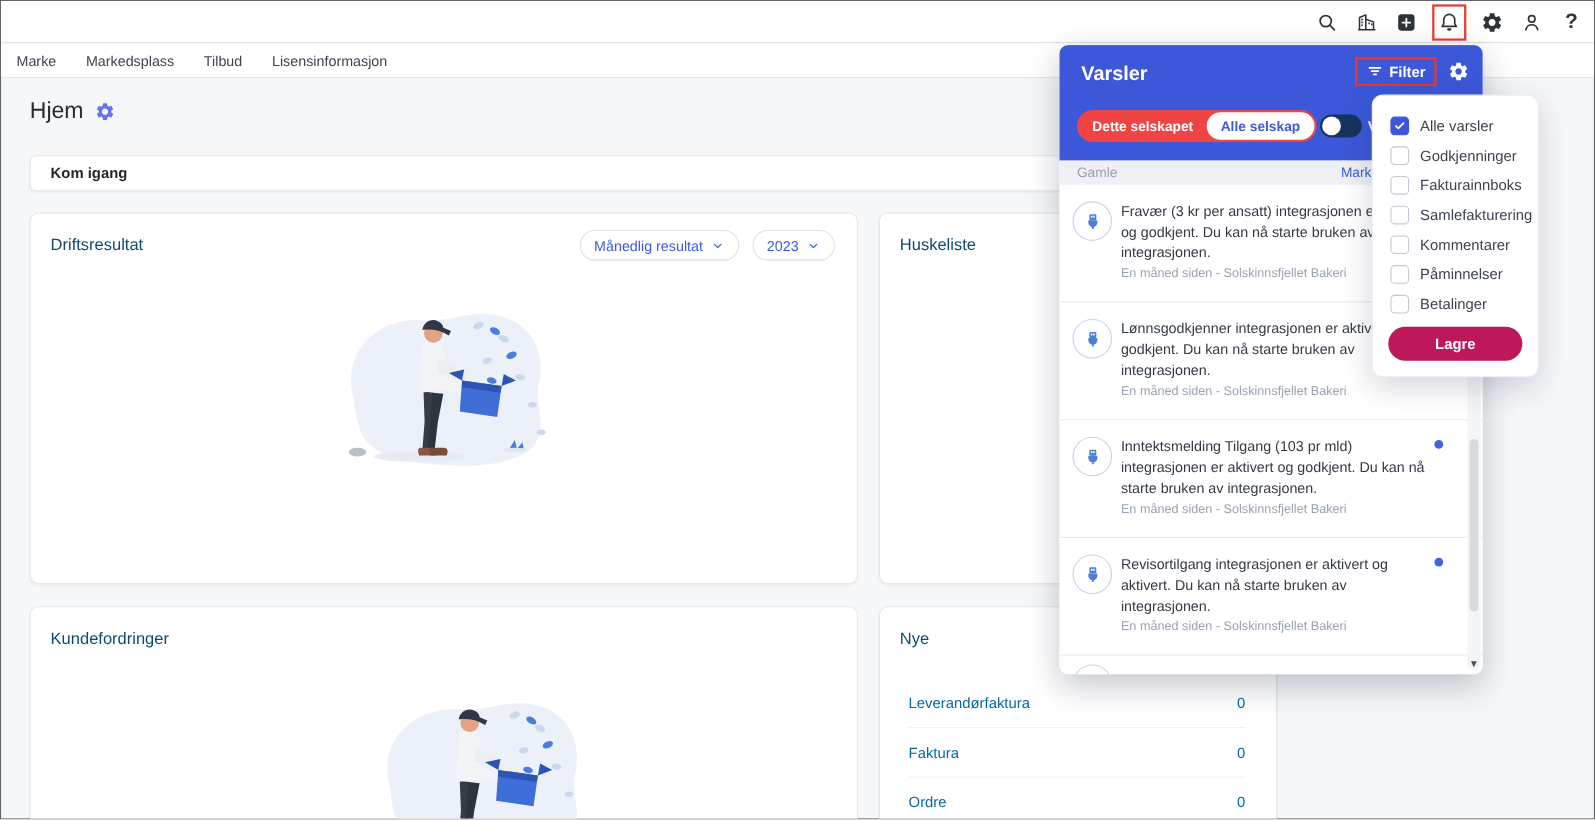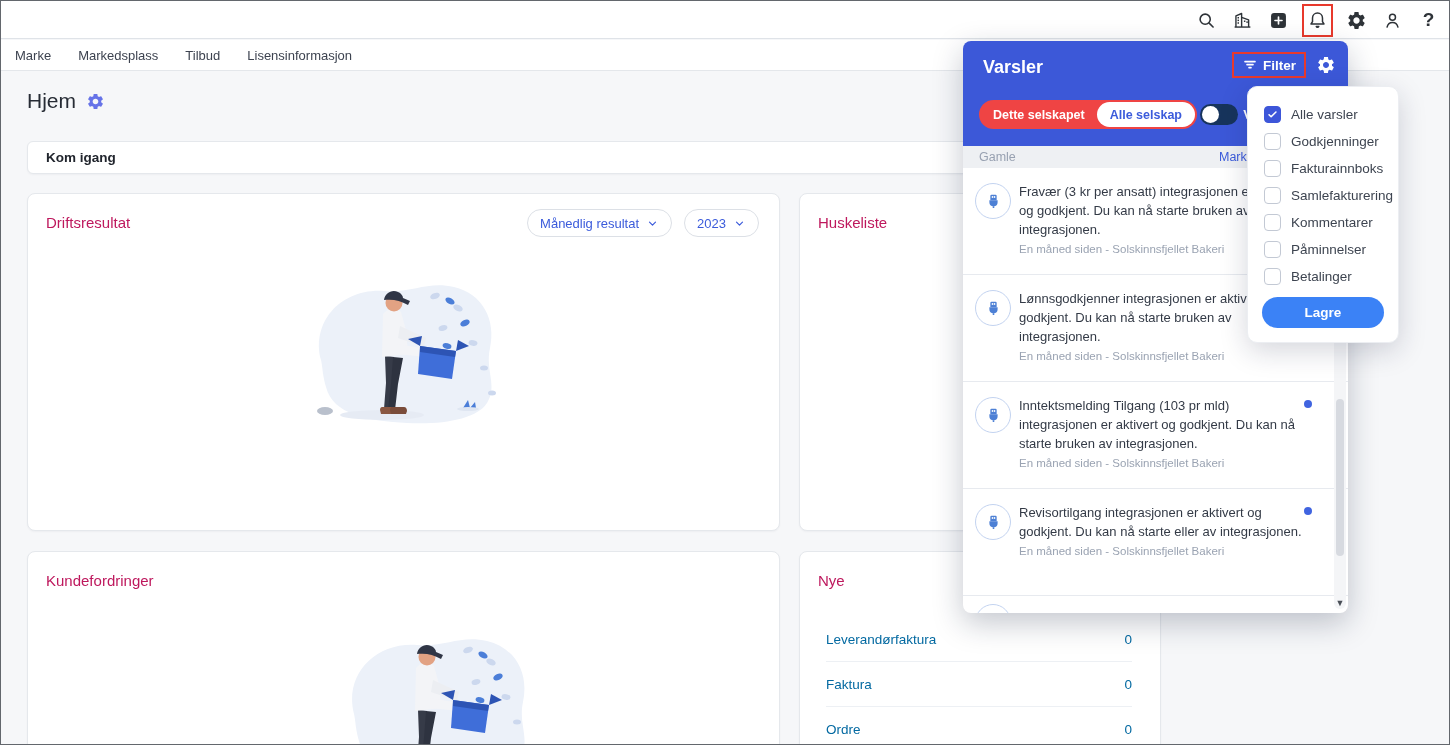--- a/index.html
+++ b/index.html
@@ -31,21 +31,21 @@
 
   
   .card { position:absolute; background:#fff; border:1px solid #e5e8ec; border-radius:8px; box-shadow:0 1px 2px rgba(16,24,40,.04); }
   .kom-igang { left:26px; top:140px; width:1134px; height:33px; border-radius:6px; display:flex; align-items:center;
                padding-left:18px; font-weight:bold; font-size:13.5px; color:#21252d; cursor:pointer; }
   .card-drift { left:26px; top:192px; width:753px; height:338px; }
   .card-huske { left:798px; top:192px; width:362px; height:338px; }
   .card-kunde { left:26px; top:550px; width:753px; height:240px; }
   .card-nye   { left:798px; top:550px; width:362px; height:240px; }
   .card-head { display:flex; align-items:flex-start; justify-content:space-between; padding:15px 20px 0 18px; }
-  .card-title { font-size:15px; font-weight:500; color:#be185d; padding-top:5px; }
+  .card-title { font-size:15px; font-weight:500; color:#0c4a6e; padding-top:5px; }
   .pills { display:flex; gap:12px; }
   .pill { display:flex; align-items:center; gap:7px; border:1px solid #dce0e6; border-radius:15px; height:28px;
           padding:0 12px; color:#3b5bdb; font-size:13px; background:#fff; }
   .pill svg { width:13px; height:13px; }
   .illu { position:absolute; width:230px; height:160px; }
   .illu-drift { left:259px; top:74px; }
   .illu-kunde { left:292px; top:70px; }
   .empty-text { position:absolute; top:248px; left:0; right:0; text-align:center; font-size:13.5px; color:#333a45; }
   .nye-list { margin-top:28px; }
   .nye-row { display:flex; justify-content:space-between; align-items:center; height:45px; margin:0 28px 0 26px;
@@ -90,21 +90,21 @@
   
   .filter-dd { position:absolute; left:1246px; top:85px; width:152px; height:257px; background:#fff; border:1px solid #eceef2;
                border-radius:10px; box-shadow:0 8px 28px rgba(20,30,60,.18); z-index:60; padding:14px 0 0 16px; }
   .fo { display:flex; align-items:center; gap:10px; height:27px; cursor:pointer; }
   .cb { width:17px; height:17px; border:1.5px solid #c3c9d4; border-radius:4px; background:#fff;
         display:flex; align-items:center; justify-content:center; }
   .cb svg { display:none; width:11px; height:11px; }
   .cb.checked { background:#3d56d9; border-color:#3d56d9; }
   .cb.checked svg { display:block; }
   .fo-label { font-size:13.5px; color:#3d4450; }
-  .lagre { position:absolute; left:14px; right:14px; bottom:14px; height:31px; border-radius:16px; background:#3b82f6;
+  .lagre { position:absolute; left:14px; right:14px; bottom:14px; height:31px; border-radius:16px; background:#be185d;
            color:#fff; font-weight:bold; font-size:13.5px; }
 </style>
 </head>
 <body>
 
 <svg width="0" height="0" style="position:absolute">
   <defs>
     <symbol id="sym-gear" viewBox="0 0 24 24">
       <path fill="currentColor" d="M19.14 12.94c.04-.3.06-.61.06-.94s-.02-.64-.07-.94l2.03-1.58c.18-.14.23-.41.12-.61l-1.92-3.32c-.12-.22-.37-.29-.59-.22l-2.39.96c-.5-.38-1.03-.7-1.62-.94l-.36-2.54c-.04-.24-.24-.41-.48-.41h-3.84c-.24 0-.43.17-.47.41l-.36 2.54c-.59.24-1.13.57-1.62.94l-2.39-.96c-.22-.08-.47 0-.59.22L2.74 8.87c-.12.21-.08.47.12.61l2.03 1.58c-.05.3-.09.63-.09.94s.02.64.07.94l-2.03 1.58c-.18.14-.23.41-.12.61l1.92 3.32c.12.22.37.29.59.22l2.39-.96c.5.38 1.03.7 1.62.94l.36 2.54c.05.24.24.41.48.41h3.84c.24 0 .44-.17.47-.41l.36-2.54c.59-.24 1.13-.56 1.62-.94l2.39.96c.22.08.47 0 .59-.22l1.92-3.32c.12-.22.07-.47-.12-.61l-2.01-1.58zM12 15.6c-1.98 0-3.6-1.62-3.6-3.6s1.62-3.6 3.6-3.6 3.6 1.62 3.6 3.6-1.62 3.6-3.6 3.6z"></path>
     </symbol>
@@ -353,21 +353,21 @@
         <div class="n-text">Inntektsmelding Tilgang (103 pr mld) integrasjonen er aktivert og godkjent. Du kan nå starte bruken av integrasjonen.</div>
         <div class="n-meta">En måned siden - Solskinnsfjellet Bakeri</div>
         <span class="n-dot checked"></span>
       </div>
       <div class="n-row">
         <span class="n-icon">
             <svg viewBox="0 0 24 24">
               <use href="#sym-usb"></use>
             </svg>
           </span>
-        <div class="n-text">Revisortilgang integrasjonen er aktivert og godkjent. Du kan nå starte eller av integrasjonen.</div>
+        <div class="n-text">Revisortilgang integrasjonen er aktivert og aktivert. Du kan nå starte bruken av integrasjonen.</div>
         <div class="n-meta">En måned siden - Solskinnsfjellet Bakeri</div>
         <span class="n-dot checked"></span>
       </div>
       <div class="n-row n-partial">
         <span class="n-icon">
             <svg viewBox="0 0 24 24">
               <use href="#sym-usb"></use>
             </svg>
           </span>
       </div>

